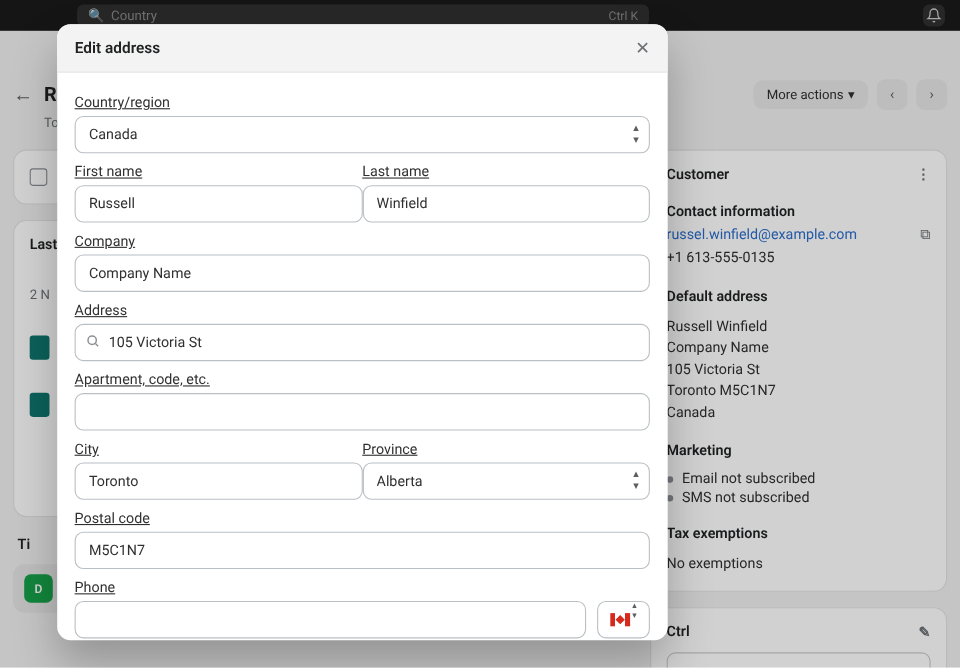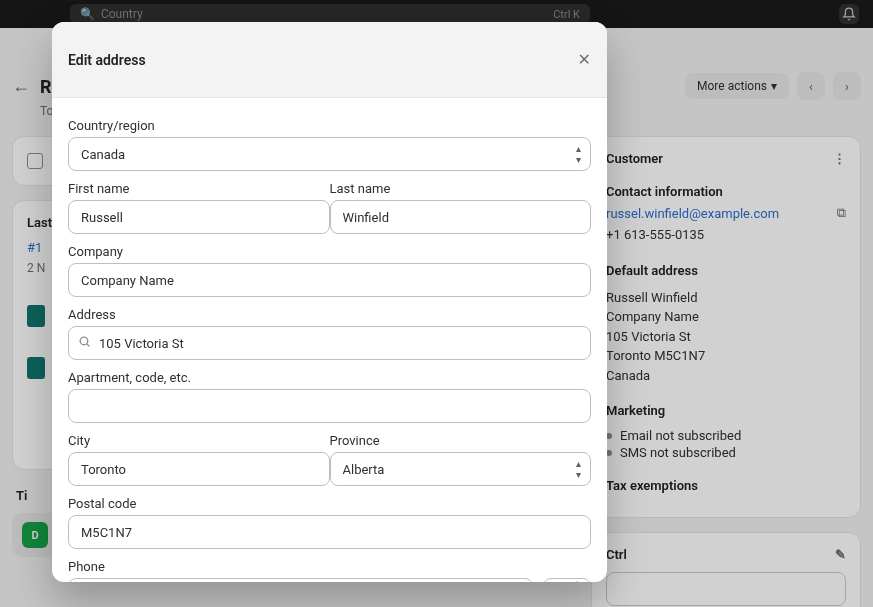--- a/index.html
+++ b/index.html
@@ -19,37 +19,37 @@
   .hdr-right { display:flex; align-items:center; gap:8px; }
   .more-btn { background:#e7e7e7; border-radius:8px; padding:6px 12px; font-size:12px; display:flex; align-items:center; gap:4px; color:#303030;}
   .pager { background:#e7e7e7; border-radius:8px; width:28px; height:28px; display:flex; align-items:center; justify-content:center; color:#5c5c5c; font-size:13px;}
   .sub { font-size:12px; color:#6d7175; margin-left:28px; }
 
   .cols { display:flex; gap:16px; margin-top:18px; align-items:flex-start;}
   .col-main { flex:1; }
   .card { background:#fff; border:1px solid #e3e3e3; border-radius:12px; padding:14px; margin-bottom:14px; }
   .section-title { font-weight:600; font-size:13px; margin-bottom:10px; display:flex; justify-content:space-between; align-items:center;}
   .muted { color:#6d7175; font-size:12px; }
-  .link { color:#2c6ecb; font-size:13px; }
+  .link { color:#2c6ecb; font-size:13px;text-align:right; }
   .addr-line { font-size:13px; color:#303030; line-height:1.5; }
   .bullet { display:flex; align-items:center; gap:8px; font-size:13px; color:#303030; margin:2px 0;}
   .dot { width:6px; height:6px; border-radius:50%; background:#8c9196; display:inline-block;}
   .side { width:270px; }
   .tag-input { border:1px solid #c9cccf; border-radius:8px; height:34px; width:100%; }
   .edit-ic { color:#6d7175; font-size:13px;}
   .clip { color:#6d7175;}
 
   
   .overlay { position:absolute; inset:0; background:rgba(0,0,0,0.18); display:flex; align-items:flex-start; justify-content:flex-start;}
   .modal { background:#fff; border-radius:12px; width:555px; margin-left:52px; margin-top:22px; box-shadow:0 20px 40px rgba(0,0,0,0.25); overflow:hidden; display:flex; flex-direction:column; max-height:560px;}
-  .modal-head { background:#f3f3f3; padding:28px 16px; display:flex; justify-content:space-between; align-items:center; border-bottom:1px solid #e5e5e5;}
+  .modal-head { background:#f3f3f3; padding:12px 16px; display:flex; justify-content:space-between; align-items:center; border-bottom:1px solid #e5e5e5;}
   .modal-title { font-weight:600; font-size:14px;}
   .close { color:#6d7175; font-size:16px; cursor:pointer;}
   .modal-body { padding:10px 16px 20px 16px; overflow-y:auto; position:relative;}
-  .field-label { font-size:13px; color:#303030; margin:10px 0 4px 0; display:block;}
+  .field-label { font-size:13px; color:#303030; margin:10px 0 4px 0; display:block;text-decoration:underline;}
   .input, .select { width:100%; height:34px; border:1px solid #babfc3; border-radius:8px; padding:0 12px; font-size:13px; color:#303030; background:#fff;}
   .select { appearance:none; background-image:none; position:relative;}
   .select-wrap { position:relative; }
   .select-caret { position:absolute; right:10px; top:50%; transform:translateY(-50%); color:#5c5f62; font-size:10px; line-height:1; display:flex; flex-direction:column; gap:1px; pointer-events:none;}
   .row2 { display:flex; }
   .row2 > div { flex:1; }
   .addr-input-wrap { position:relative;}
   .addr-icon { position:absolute; left:10px; top:50%; transform:translateY(-50%); color:#8c9196; font-size:12px;}
   .addr-input { padding-left:30px !important; }
   .phone-row { display:flex; gap:10px; }
@@ -163,20 +163,21 @@
             <span>Email not subscribed</span>
           </div>
         <div class="bullet">
             <span class="dot"></span>
             <span>SMS not subscribed</span>
           </div>
 
         <div class="section-title" style="margin-top:18px;">
             <span>Tax exemptions</span>
           </div>
+        <div class="addr-line">No exemptions</div>
       </div>
 
       <div class="card" style="padding-bottom:20px;">
         <div class="section-title">
           <span>Ctrl</span>
           <span class="edit-ic">✎</span>
         </div>
         <input class="tag-input" style="">
       </div>
     </div>

